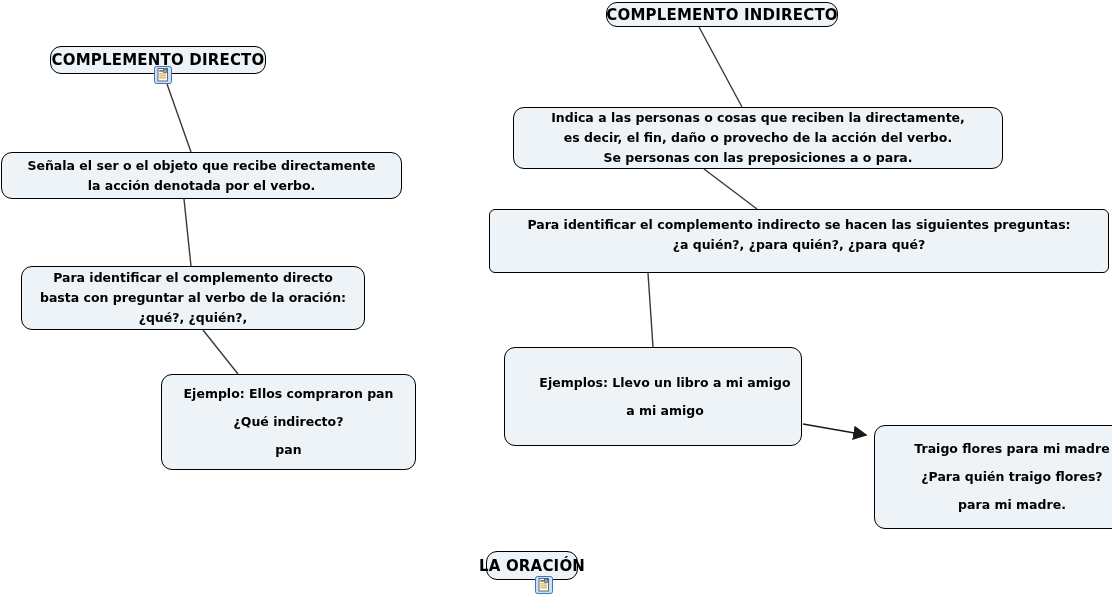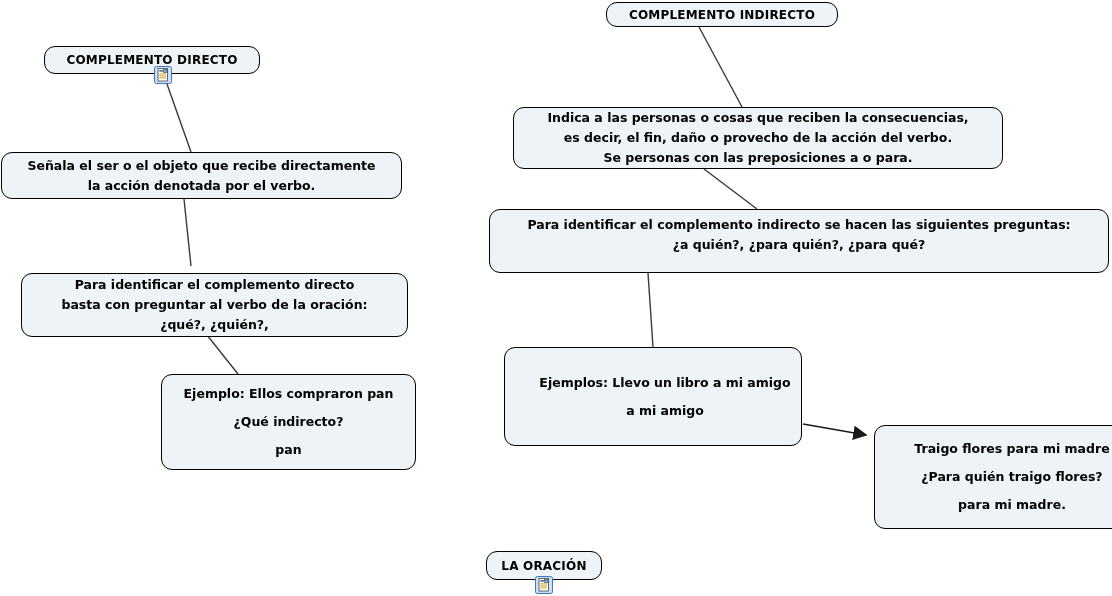--- a/index.html
+++ b/index.html
@@ -31,37 +31,38 @@
     color: #000000;
     font-weight: bold;
     text-align: center;
     display: flex;
     flex-direction: column;
     align-items: center;
     justify-content: center;
     cursor: default;
   }
   .node.title {
-    font-size: 12px;
+    font-size: 15px;
     letter-spacing: 0.2px;
     white-space: nowrap;
   }
   .node.body {
     font-size: 12.5px;
   }
   .node .ln {
     line-height: 20px;
     white-space: nowrap;
   }
   .node.example .ln {
     line-height: 28px;
   }
   .node.top-align {
     justify-content: flex-start;
     padding-top: 5px;
+    border-radius: 6px;
   }
   .res-icon {
     position: absolute;
     z-index: 3;
     width: 18px;
     height: 18px;
     cursor: pointer;
   }
 </style>
 </head>
@@ -77,80 +78,80 @@
     </defs>
     <line x1="167" y1="84" x2="191" y2="152" stroke="#3a3a3a" stroke-width="1.4"></line>
     <line x1="184" y1="199" x2="191" y2="266" stroke="#3a3a3a" stroke-width="1.4"></line>
     <line x1="203" y1="330" x2="238" y2="374" stroke="#3a3a3a" stroke-width="1.4"></line>
     <line x1="699" y1="27" x2="742" y2="107" stroke="#3a3a3a" stroke-width="1.4"></line>
     <line x1="704" y1="169" x2="757" y2="209" stroke="#3a3a3a" stroke-width="1.4"></line>
     <line x1="648" y1="273" x2="653" y2="347" stroke="#3a3a3a" stroke-width="1.4"></line>
     <line x1="803" y1="424" x2="866" y2="435" stroke="#1a1a1a" stroke-width="1.6" marker-end="url(#arrow)"></line>
   </svg>
 
-  <div class="node title" style="left:44px; top:46px; width:216px; height:28px;">
+  <div class="node title" style="left:50px; top:46px; width:216px; height:28px;">
     <span>COMPLEMENTO DIRECTO</span>
   </div>
 
   <div class="res-icon" style="left:154px; top:66px;">
     <svg viewBox="0 0 18 18" width="18" height="18">
       <rect x="0.5" y="0.5" width="17" height="17" rx="2" fill="#cce0f5" stroke="#3f74bf"></rect>
       <rect x="4" y="2.5" width="9.5" height="12.5" fill="#ffffff" stroke="#444444" stroke-width="0.8"></rect>
       <rect x="5.3" y="4.3" width="4" height="1.2" fill="#333333"></rect>
       <rect x="9.6" y="3.6" width="3.3" height="2.9" fill="#7fa8d9" stroke="#334d66" stroke-width="0.6"></rect>
       <rect x="5.3" y="7.4" width="6.8" height="1" fill="#c9a227"></rect>
       <rect x="5.3" y="9.4" width="6.8" height="1" fill="#c9a227"></rect>
       <rect x="5.3" y="11.4" width="6.8" height="1" fill="#c9a227"></rect>
     </svg>
   </div>
 
   <div class="node body" style="left:1px; top:152px; width:401px; height:47px;">
     <div class="ln">Señala el ser o el objeto que recibe directamente</div>
     <div class="ln">la acción denotada por el verbo.</div>
   </div>
 
-  <div class="node body" style="left:21px; top:266px; width:387px; height:64px;margin-top:7px;">
+  <div class="node body" style="left:21px; top:266px; width:344px; height:64px;">
     <div class="ln">Para identificar el complemento directo</div>
     <div class="ln">basta con preguntar al verbo de la oración:</div>
     <div class="ln">¿qué?, ¿quién?,</div>
   </div>
 
   <div class="node body example" style="left:161px; top:374px; width:255px; height:96px;">
     <div class="ln">Ejemplo: Ellos compraron pan</div>
     <div class="ln">¿Qué indirecto?</div>
     <div class="ln">pan</div>
   </div>
 
   <div class="node title" style="left:606px; top:2px; width:232px; height:25px;">
     <span>COMPLEMENTO INDIRECTO</span>
   </div>
 
   <div class="node body" style="left:513px; top:107px; width:490px; height:62px;">
-    <div class="ln">Indica a las personas o cosas que reciben la consecuencias,</div>
+    <div class="ln">Indica a las personas o cosas que reciben la directamente,</div>
     <div class="ln">es decir, el fin, daño o provecho de la acción del verbo.</div>
     <div class="ln">Se personas con las preposiciones a o para.</div>
   </div>
 
   <div class="node body top-align" style="left:489px; top:209px; width:620px; height:64px;">
     <div class="ln">Para identificar el complemento indirecto se hacen las siguientes preguntas:</div>
     <div class="ln">¿a quién?, ¿para quién?, ¿para qué?</div>
   </div>
 
   <div class="node body example" style="left:504px; top:347px; width:298px; height:99px;padding-left:24px;">
     <div class="ln">Ejemplos: Llevo un libro a mi amigo</div>
     <div class="ln">a mi amigo</div>
   </div>
 
   <div class="node body example" style="left:874px; top:407px; width:276px; height:104px;margin-top:18px;">
     <div class="ln">Traigo flores para mi madre</div>
     <div class="ln">¿Para quién traigo flores?</div>
     <div class="ln">para mi madre.</div>
   </div>
 
-  <div class="node title" style="left:486px; top:551px; width:116px; height:29px;text-align:center;">
+  <div class="node title" style="left:486px; top:551px; width:92px; height:29px;text-align:center;">
     <span>LA ORACIÓN</span>
   </div>
 
   <div class="res-icon" style="left:535px; top:576px;">
     <svg viewBox="0 0 18 18" width="18" height="18">
       <rect x="0.5" y="0.5" width="17" height="17" rx="2" fill="#cce0f5" stroke="#3f74bf"></rect>
       <rect x="4" y="2.5" width="9.5" height="12.5" fill="#ffffff" stroke="#444444" stroke-width="0.8"></rect>
       <rect x="5.3" y="4.3" width="4" height="1.2" fill="#333333"></rect>
       <rect x="9.6" y="3.6" width="3.3" height="2.9" fill="#7fa8d9" stroke="#334d66" stroke-width="0.6"></rect>
       <rect x="5.3" y="7.4" width="6.8" height="1" fill="#c9a227"></rect>

